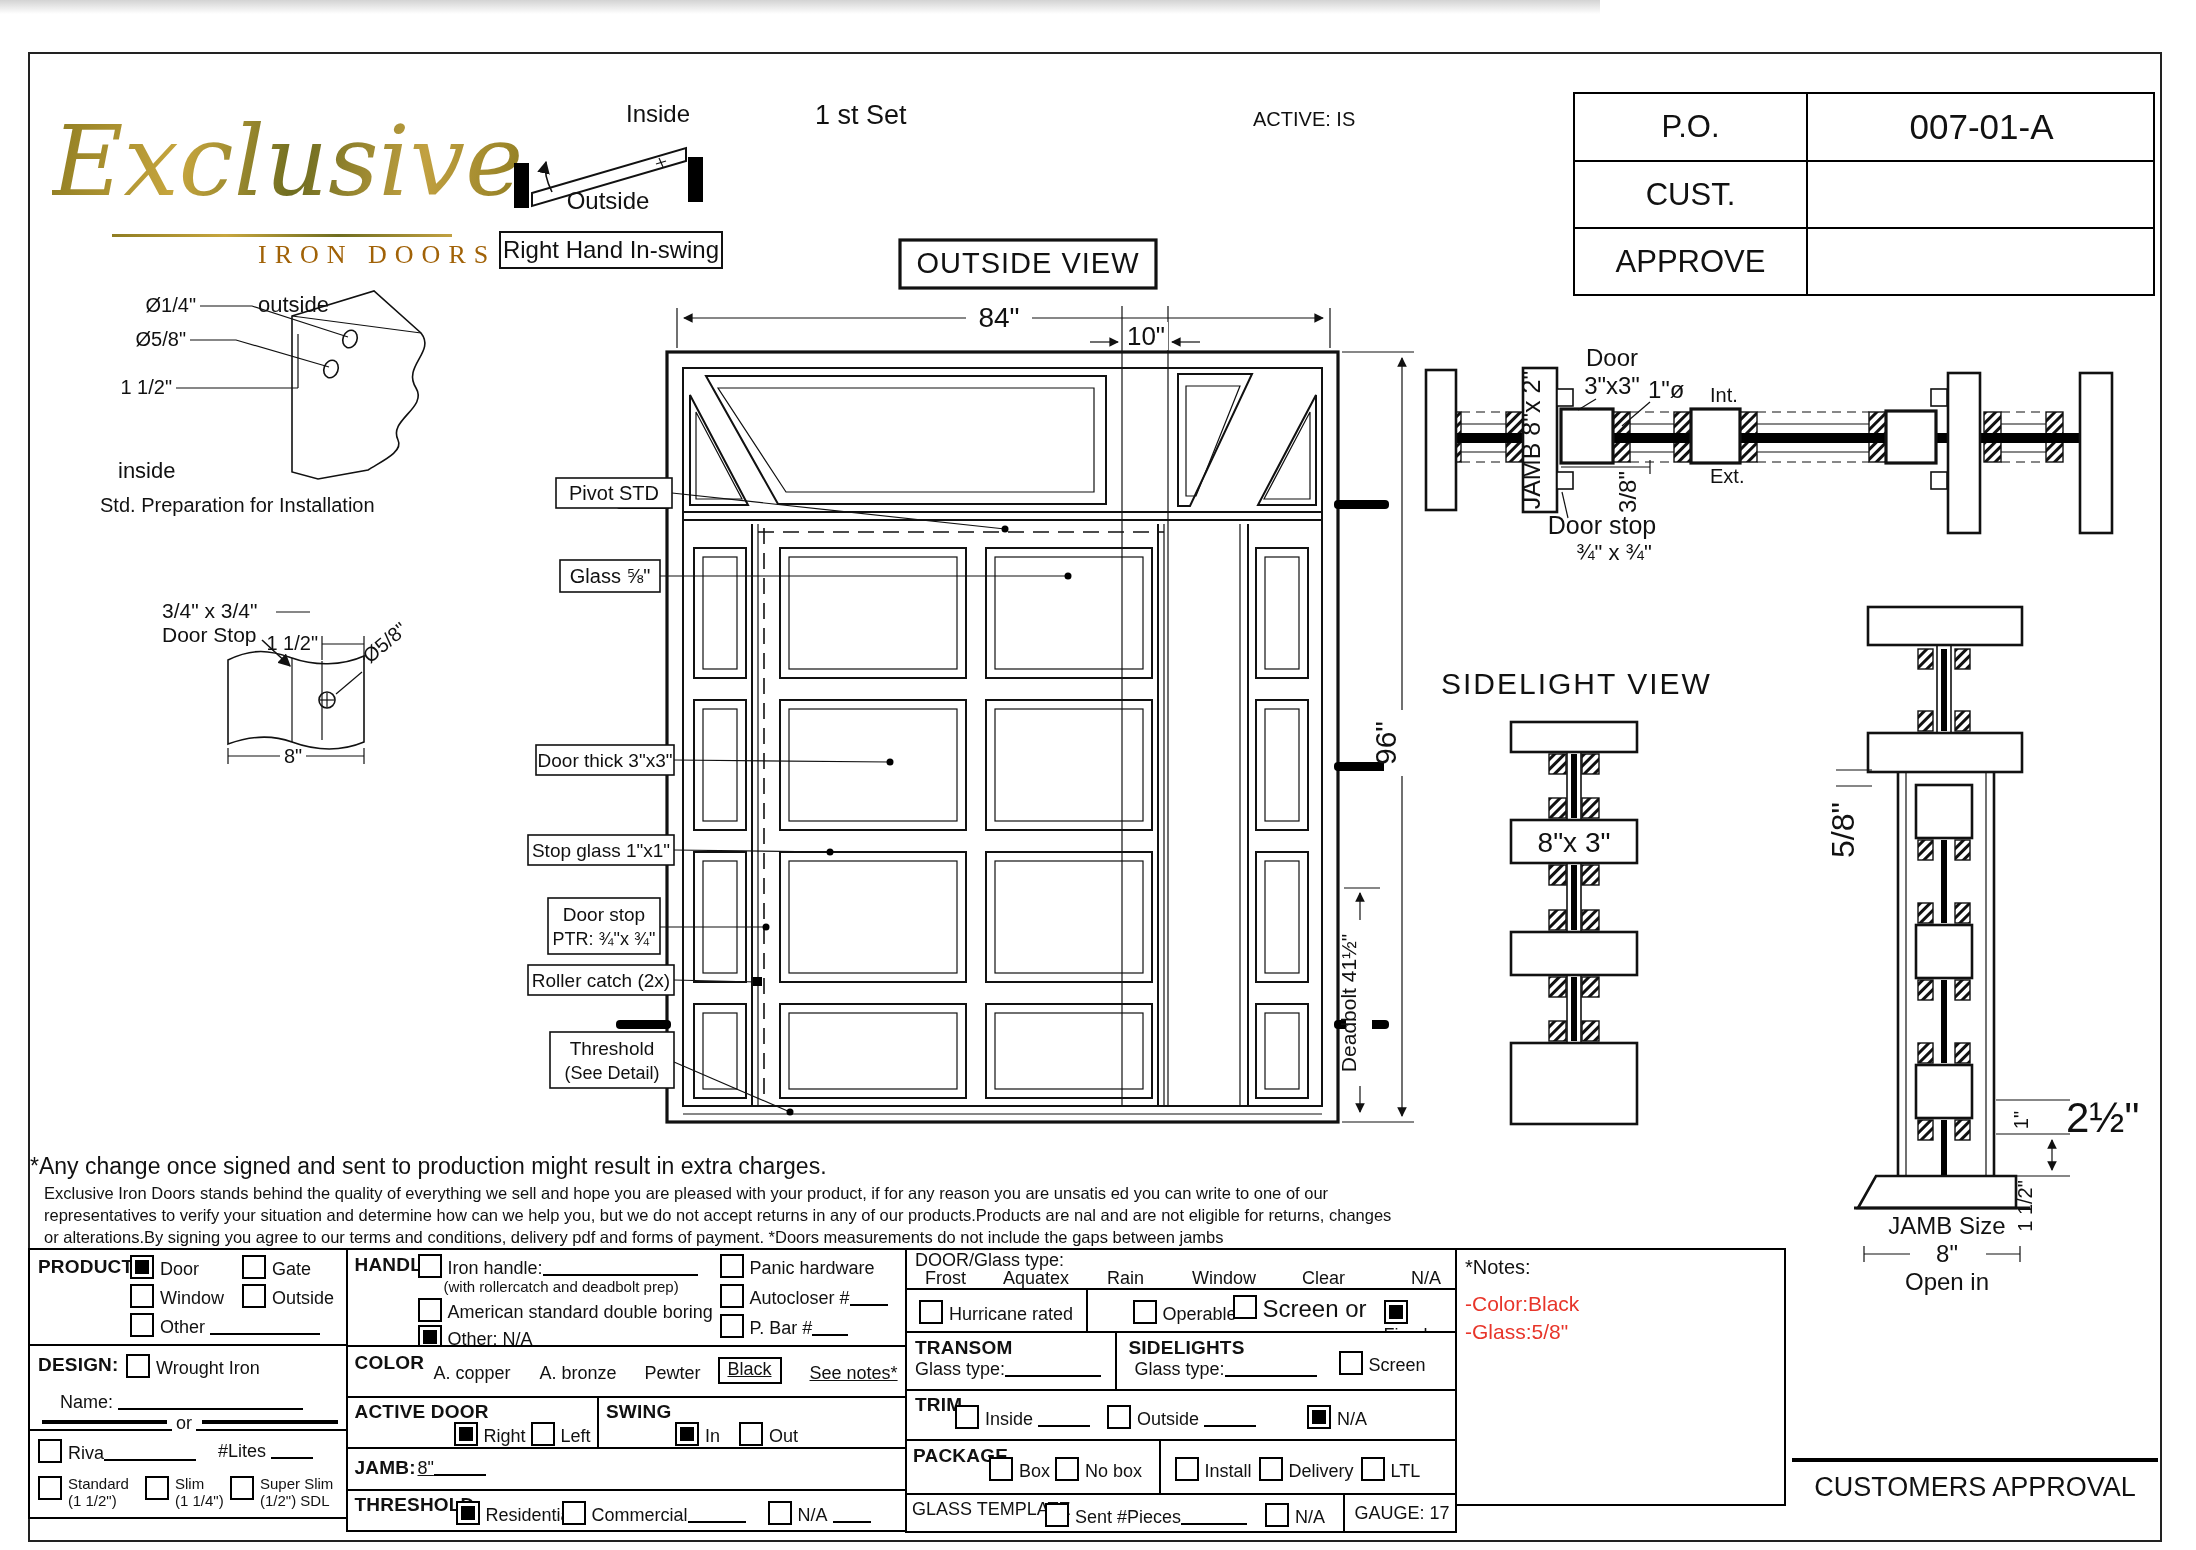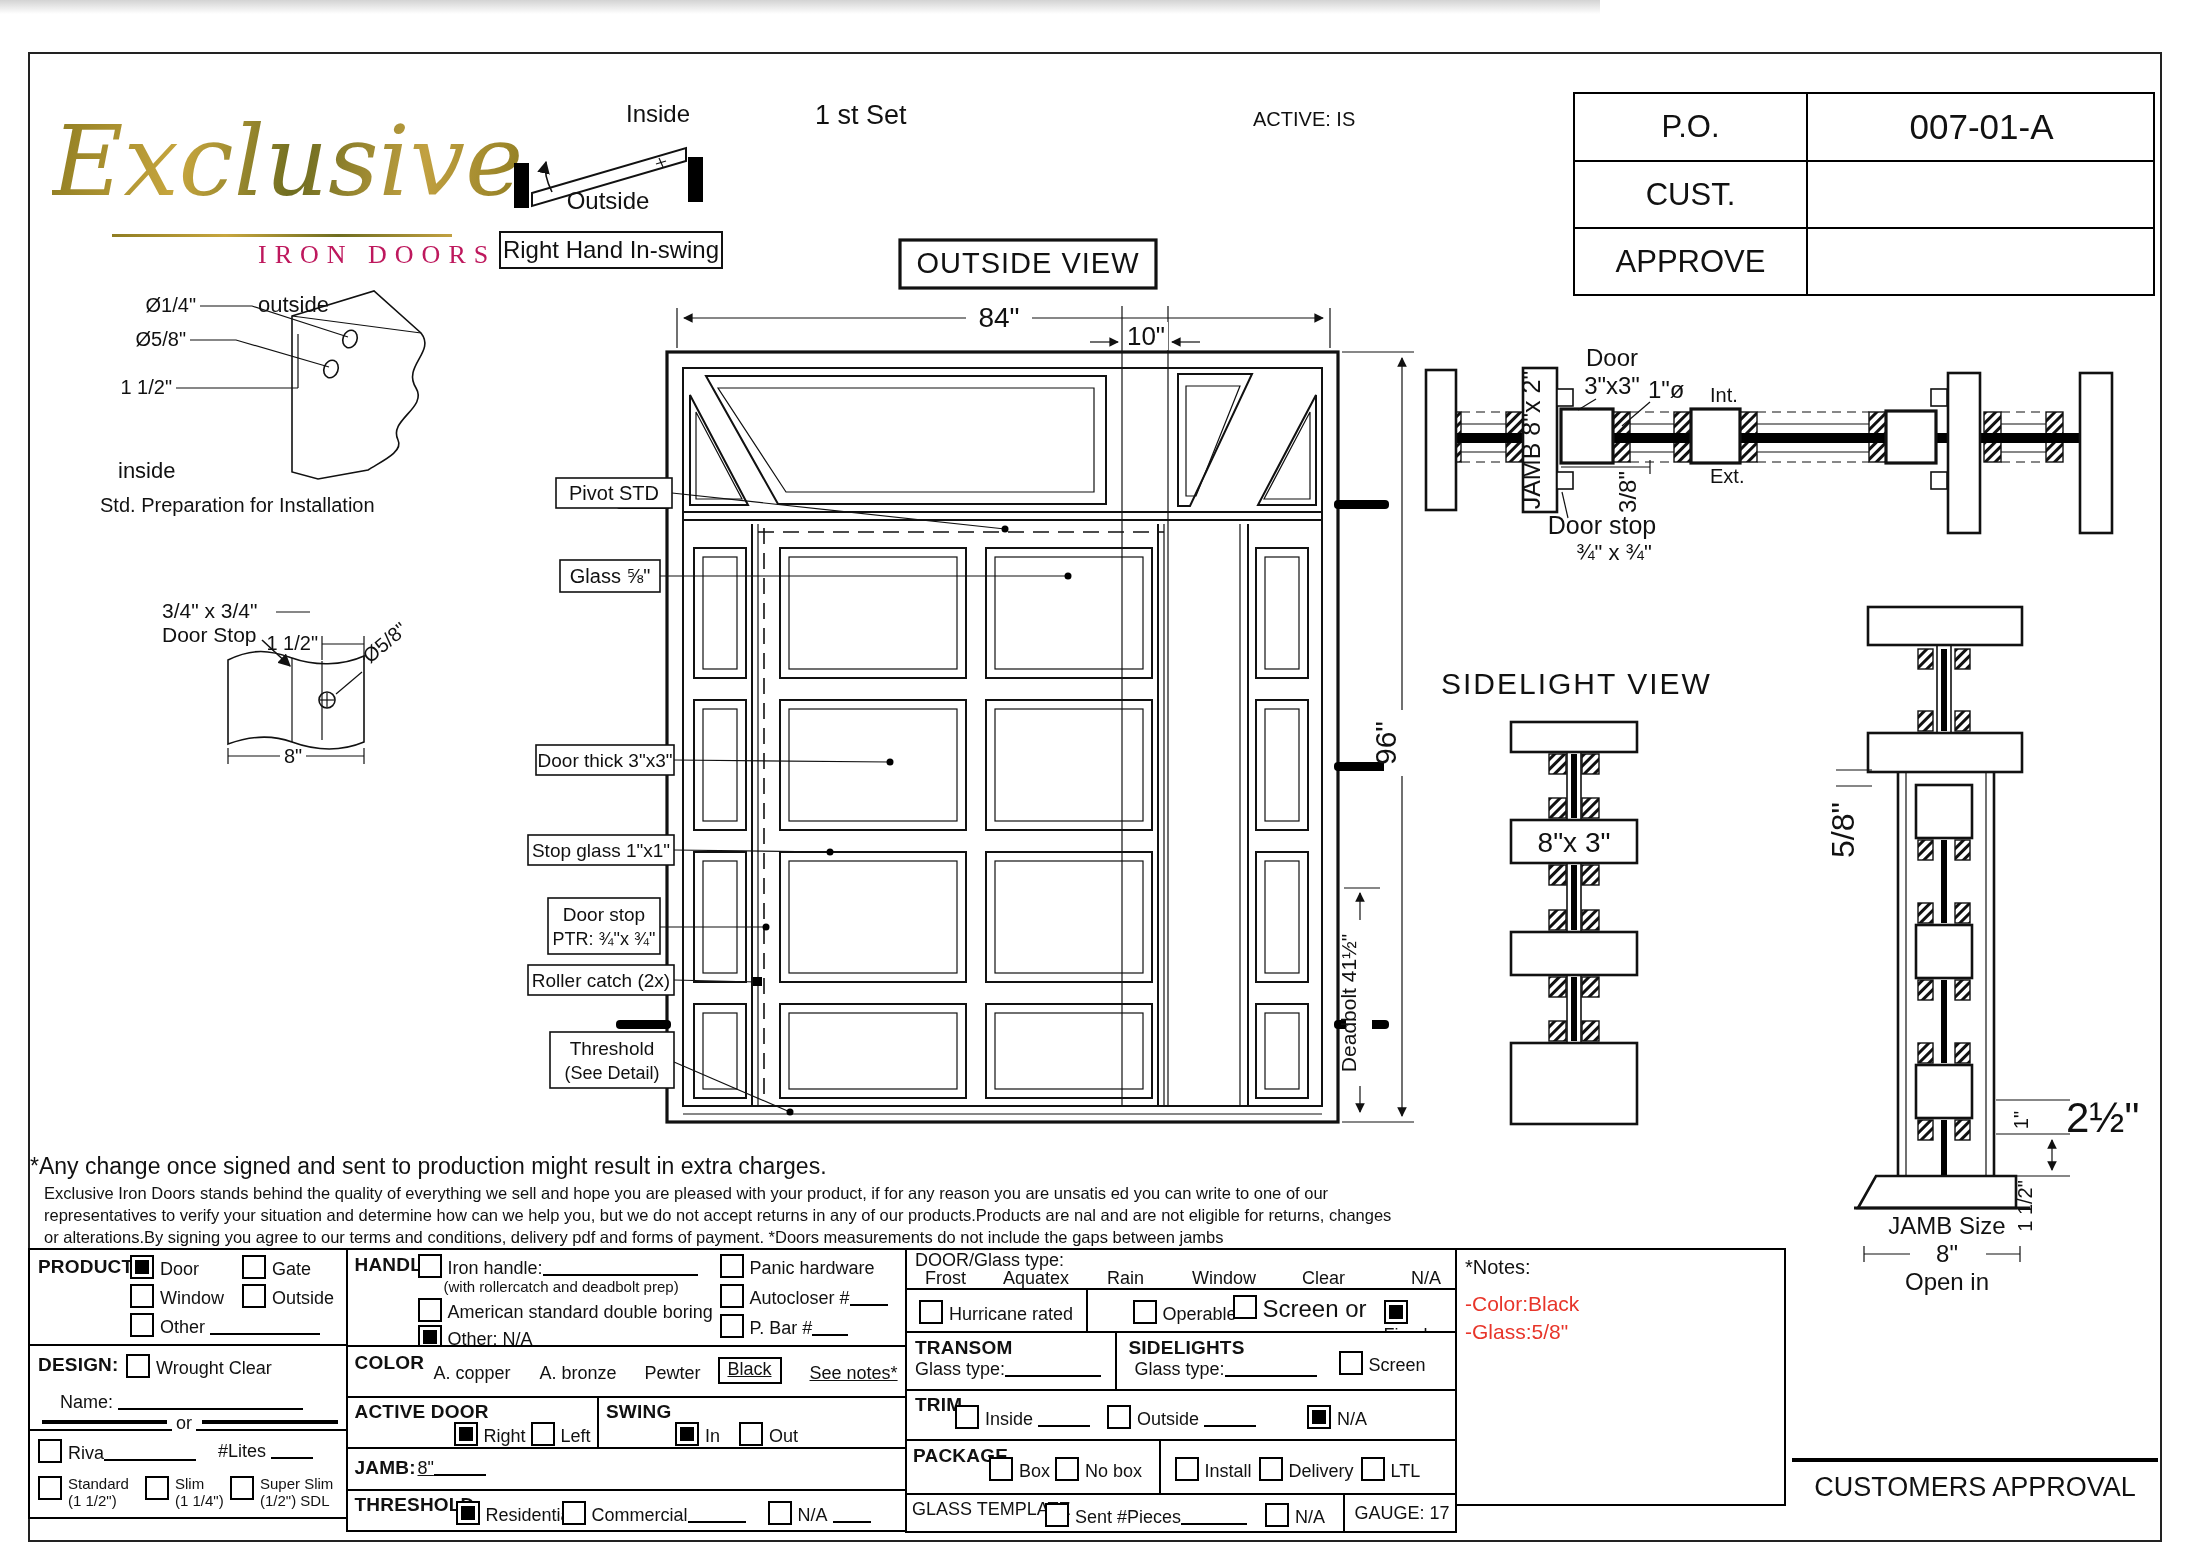--- a/index.html
+++ b/index.html
@@ -22,21 +22,21 @@
   svg .s1{stroke-width:1.2}
   svg .s15{stroke-width:1.6}
   svg .s25{stroke-width:2.6}
   svg .s3{stroke-width:3.2}
   svg .fw{fill:#fff}
   svg .fb{fill:#000;stroke:none}
   svg .fh{fill:url(#h);stroke:#111;stroke-width:1.4}
   .logoScript{font-family:"DejaVu Serif",serif;font-style:italic;font-size:98px;
       background:linear-gradient(100deg,#8f7d22,#c7a63e 28%,#6f6d20 52%,#c2a141 78%,#8f7d22);
       -webkit-background-clip:text;background-clip:text;color:transparent;line-height:1}
-  .logoSub{font-size:26px;letter-spacing:8px;color:#be185d;font-family:"Liberation Serif",serif}
+  .logoSub{font-size:26px;letter-spacing:8px;color:#a16207;font-family:"Liberation Serif",serif}
 </style>
 </head>
 <body>
 
 <div class="stage">
 
   <div class="abs" style="left:0;top:0;width:1600px;height:14px;
               background:linear-gradient(to bottom,rgba(110,110,110,.30),rgba(255,255,255,0))"></div>
 
   <div class="abs" style="left:28px;top:52px;width:2134px;height:1490px;border:2px solid #222;box-sizing:border-box"></div>
@@ -429,21 +429,21 @@
   <div class="cell" style="left:28px;top:1248px;width:320px;height:98px">
     <span class="abs lbl" style="left:8px;top:6px">PRODUCT:</span>
     <span class="abs txt" style="left:100px;top:5px"><span class="cb on"></span><span>Door</span></span>
     <span class="abs txt" style="left:212px;top:5px"><span class="cb"></span><span>Gate</span></span>
     <span class="abs txt" style="left:100px;top:34px"><span class="cb"></span><span>Window</span></span>
     <span class="abs txt" style="left:212px;top:34px"><span class="cb"></span><span>Outside</span></span>
     <span class="abs txt" style="left:100px;top:63px"><span class="cb"></span><span>Other</span>&nbsp;<span class="bl" style="width:110px"></span></span>
   </div>
   <div class="cell" style="left:28px;top:1343.5px;width:320px;height:88px">
     <span class="abs lbl" style="left:8px;top:8px">DESIGN:</span>
-    <span class="abs txt" style="left:96px;top:8px"><span class="cb"></span><span>Wrought Clear</span></span>
+    <span class="abs txt" style="left:96px;top:8px"><span class="cb"></span><span>Wrought Iron</span></span>
     <span class="abs txt" style="left:30px;top:46px"><span>Name:</span>&nbsp;<span class="bl" style="width:185px"></span></span>
   </div>
   <div class="cell" style="left:28px;top:1429px;width:320px;height:90px">
     <div class="abs" style="left:12px;top:-11px;width:125px;height:4px;background:#000"></div>
     <div class="abs" style="left:172px;top:-11px;width:136px;height:4px;background:#000"></div>
     <span class="abs txt" style="left:142px;top:-18px;background:#fff;padding:0 4px">or</span>
     <span class="abs txt" style="left:8px;top:8px"><span class="cb"></span><span>Riva</span><span class="bl" style="width:92px"></span></span>
     <span class="abs txt" style="left:188px;top:10px"><span>#Lites</span>&nbsp;<span class="bl" style="width:42px"></span></span>
     <span class="abs sm" style="left:8px;top:44px"><span class="cb"></span><span style="display:inline-block;vertical-align:middle"><span>Standard</span><br><span>(1 1/2")</span></span></span>
     <span class="abs sm" style="left:115px;top:44px"><span class="cb"></span><span style="display:inline-block;vertical-align:middle"><span>Slim</span><br><span>(1 1/4")</span></span></span>

